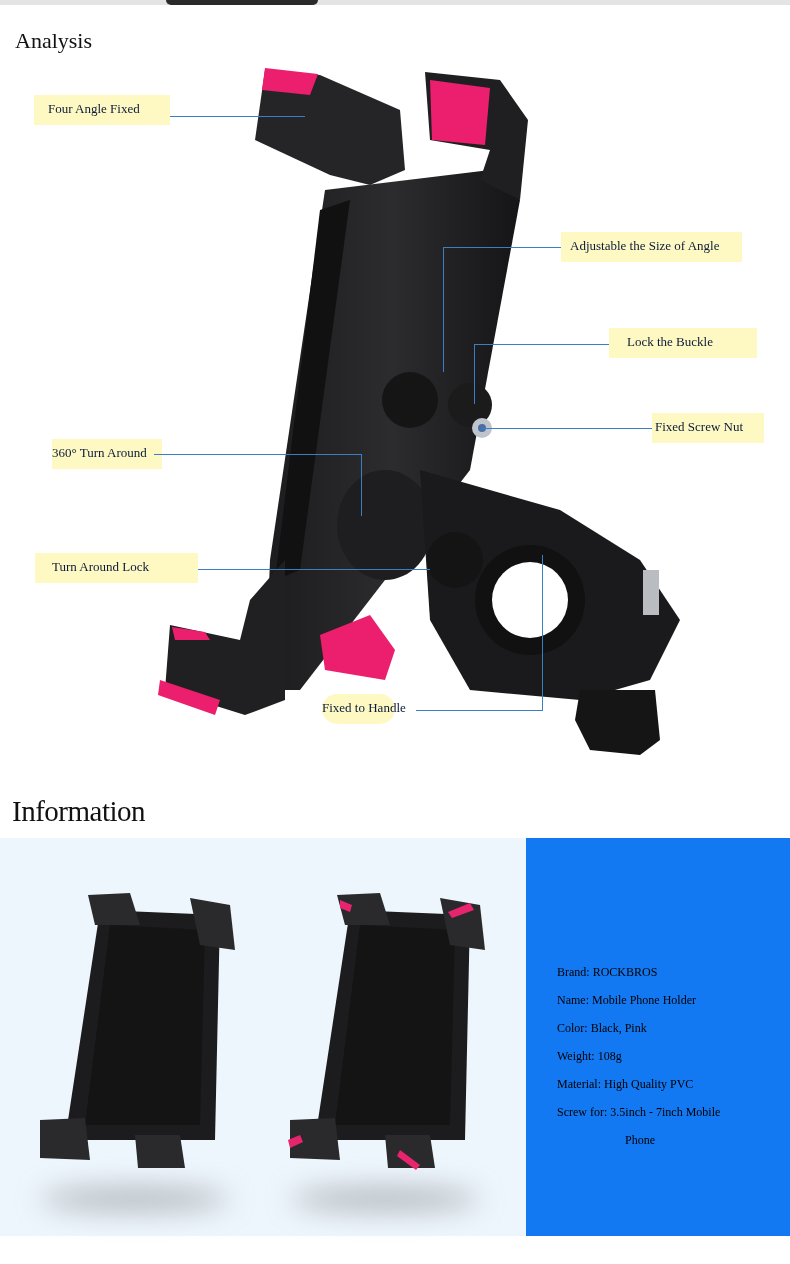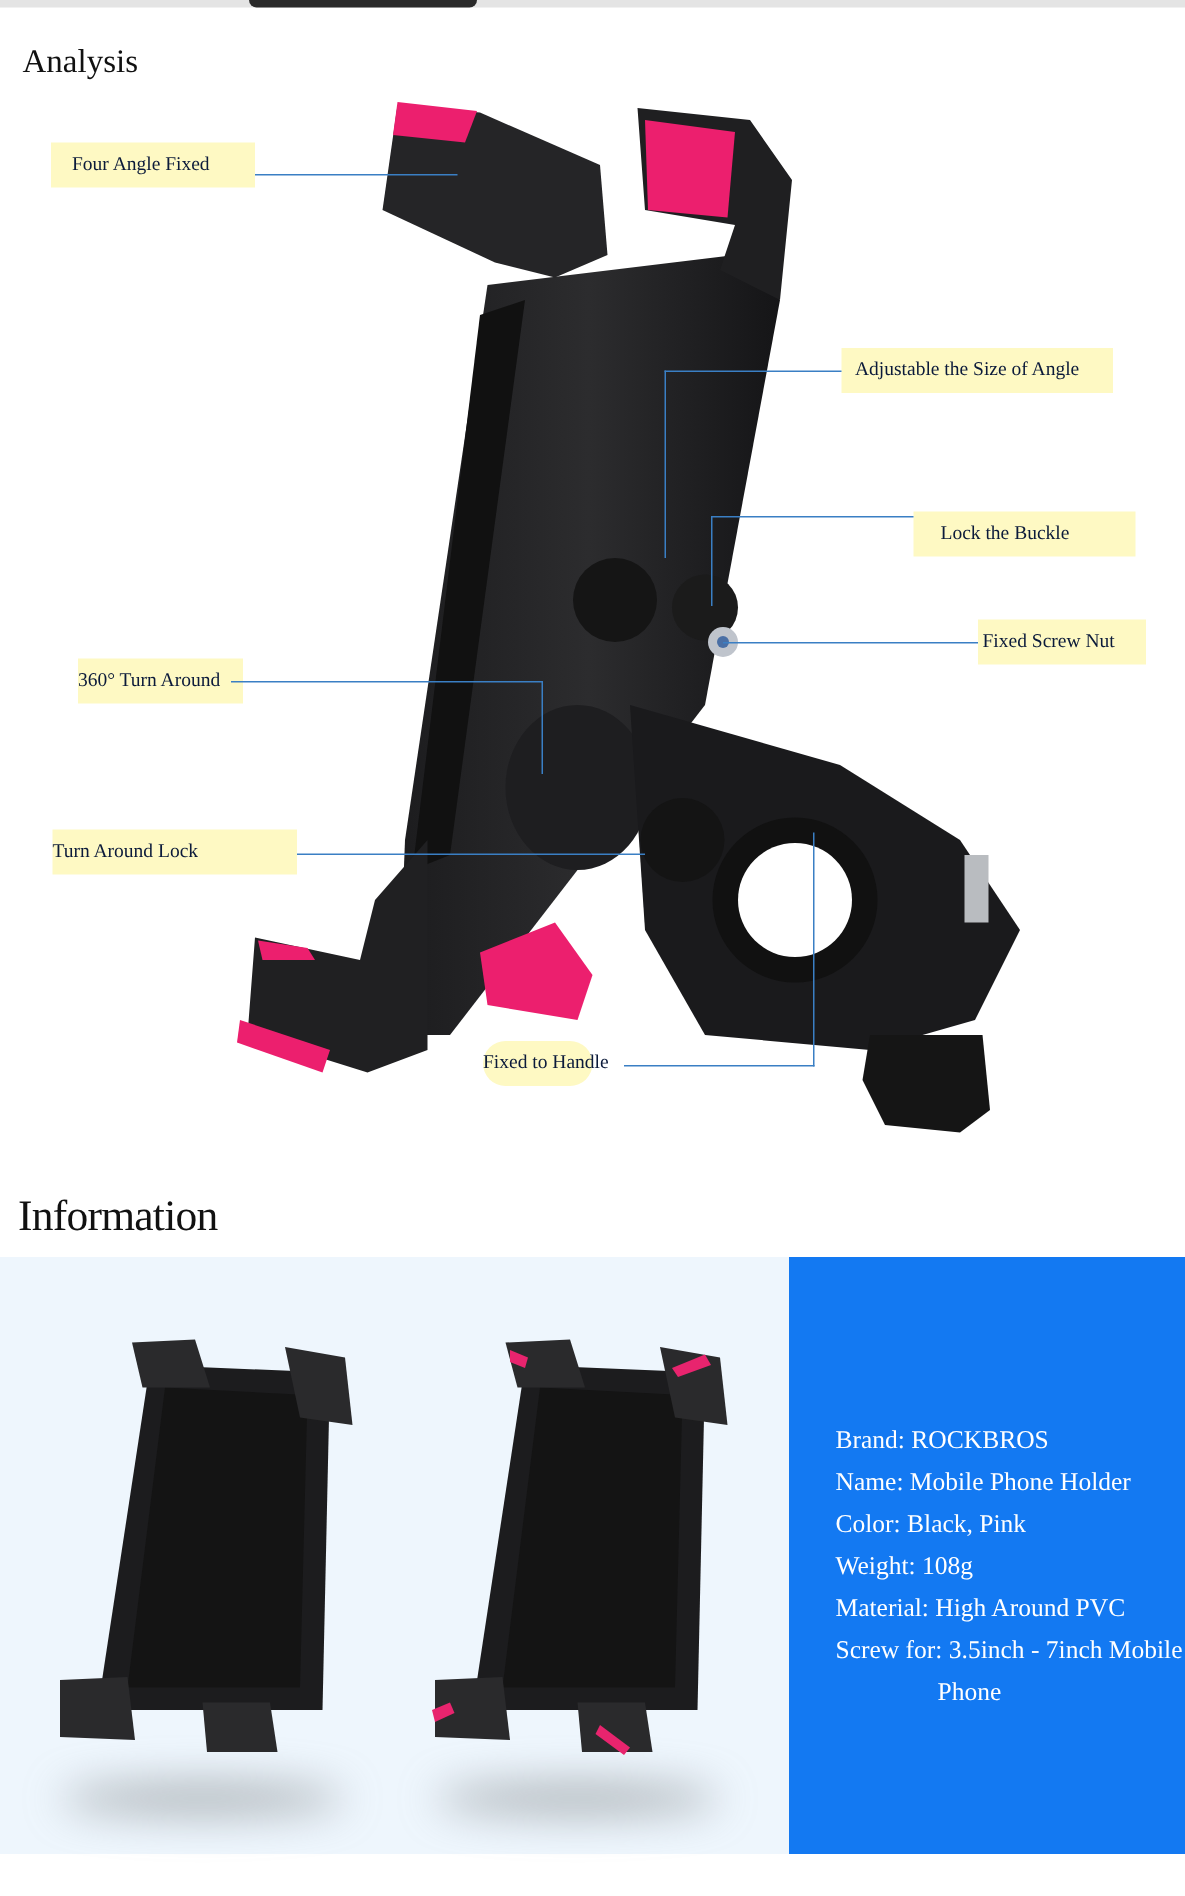--- a/index.html
+++ b/index.html
@@ -21,22 +21,22 @@
     font-size: 13px; line-height: 28px; height: 30px; white-space: nowrap;
     box-sizing: border-box;
   }
   .leader { position: absolute; background: #3a7fc4; }
 
   .product { position: absolute; }
 
   
   .info-left { position: absolute; left: 0; top: 838px; width: 526px; height: 398px; background: #eef6fd; }
   .info-right { position: absolute; left: 526px; top: 838px; width: 264px; height: 398px; background: #1379f2; }
-  .spec-list { position: absolute; left: 31px; top: 108px; margin: 0; padding: 0; list-style: none;
-    font-size: 17px; line-height: 28px; color: #ffffff; }
+  .spec-list { position: absolute; left: 31px; top: 120px; margin: 0; padding: 0; list-style: none;
+    font-size: 12px; line-height: 28px; color: #000000; }
   .spec-list li { white-space: nowrap; }
   .spec-cont { padding-left: 68px; }
   .shadow { position: absolute; border-radius: 50%; background: rgba(120,125,130,0.55); filter: blur(14px); }
 </style>
 </head>
 <body>
 
 <div class="top-strip">
     <div class="dark"></div>
   </div>
@@ -82,32 +82,32 @@
   <path d="M320 635 L370 615 L395 650 L385 680 L325 670 Z" fill="#ec1f6e"></path>
 </svg>
 
 <div class="callout" style="left:34px;top:95px;width:136px;padding-left:14px;">Four Angle Fixed</div>
 <div class="leader" style="left:170px;top:116px;width:135px;height:1px;"></div>
 
 <div class="callout" style="left:561px;top:232px;width:181px;padding-left:9px;">Adjustable the Size of Angle</div>
 <div class="leader" style="left:443px;top:247px;width:118px;height:1px;"></div>
 <div class="leader" style="left:443px;top:247px;width:1px;height:125px;"></div>
 
-<div class="callout" style="left:609px;top:328px;width:148px;padding-left:18px;margin-top:13px;">Lock the Buckle</div>
+<div class="callout" style="left:609px;top:328px;width:148px;padding-left:18px;">Lock the Buckle</div>
 <div class="leader" style="left:474px;top:344px;width:135px;height:1px;"></div>
 <div class="leader" style="left:474px;top:344px;width:1px;height:60px;"></div>
 
 <div class="callout" style="left:652px;top:413px;width:112px;padding-left:3px;">Fixed Screw Nut</div>
 <div class="leader" style="left:482px;top:428px;width:170px;height:1px;"></div>
 
 <div class="callout" style="left:52px;top:439px;width:110px;padding-left:0;">360° Turn Around</div>
 <div class="leader" style="left:154px;top:454px;width:208px;height:1px;"></div>
 <div class="leader" style="left:361px;top:454px;width:1px;height:62px;"></div>
 
-<div class="callout" style="left:35px;top:553px;width:163px;">Turn Around Lock</div>
+<div class="callout" style="left:35px;top:553px;width:163px;padding-left:17px;">Turn Around Lock</div>
 <div class="leader" style="left:198px;top:569px;width:232px;height:1px;"></div>
 
 <div class="callout" style="left:322px;top:694px;width:73px;padding-left:0;border-radius:15px;">Fixed to Handle</div>
 <div class="leader" style="left:416px;top:710px;width:127px;height:1px;"></div>
 <div class="leader" style="left:542px;top:555px;width:1px;height:156px;"></div>
 
 <h2 id="info-title" class="section-title">Information</h2>
 
 <div class="info-left">
   <div class="shadow" style="left:40px;top:350px;width:190px;height:22px;"></div>
@@ -137,17 +137,17 @@
     </g>
   </svg>
 </div>
 
 <div class="info-right">
   <ul class="spec-list">
     <li>Brand: ROCKBROS</li>
     <li>Name: Mobile Phone Holder</li>
     <li>Color: Black, Pink</li>
     <li>Weight: 108g</li>
-    <li>Material: High Around PVC</li>
+    <li>Material: High Quality PVC</li>
     <li>Screw for: 3.5inch - 7inch Mobile</li>
     <li class="spec-cont">Phone</li>
   </ul>
 </div>
 
 </body></html>

